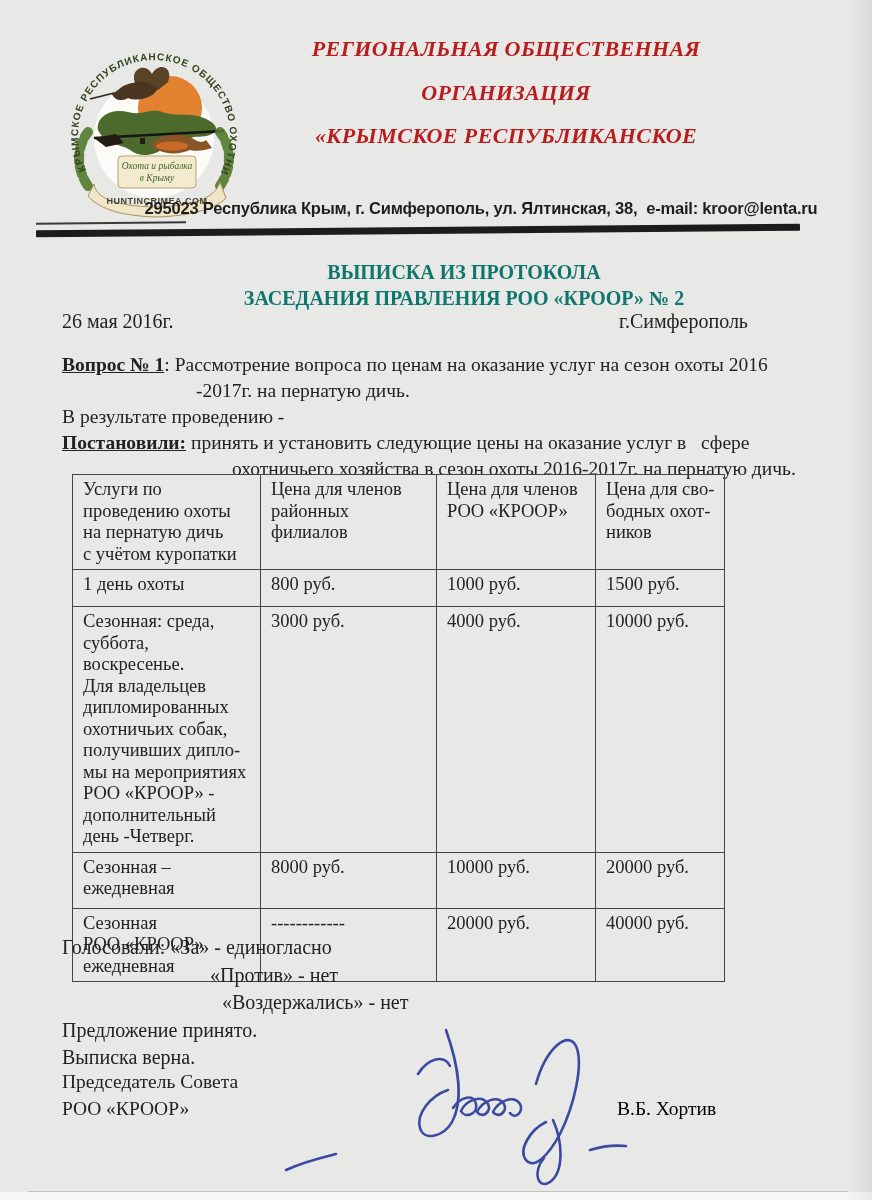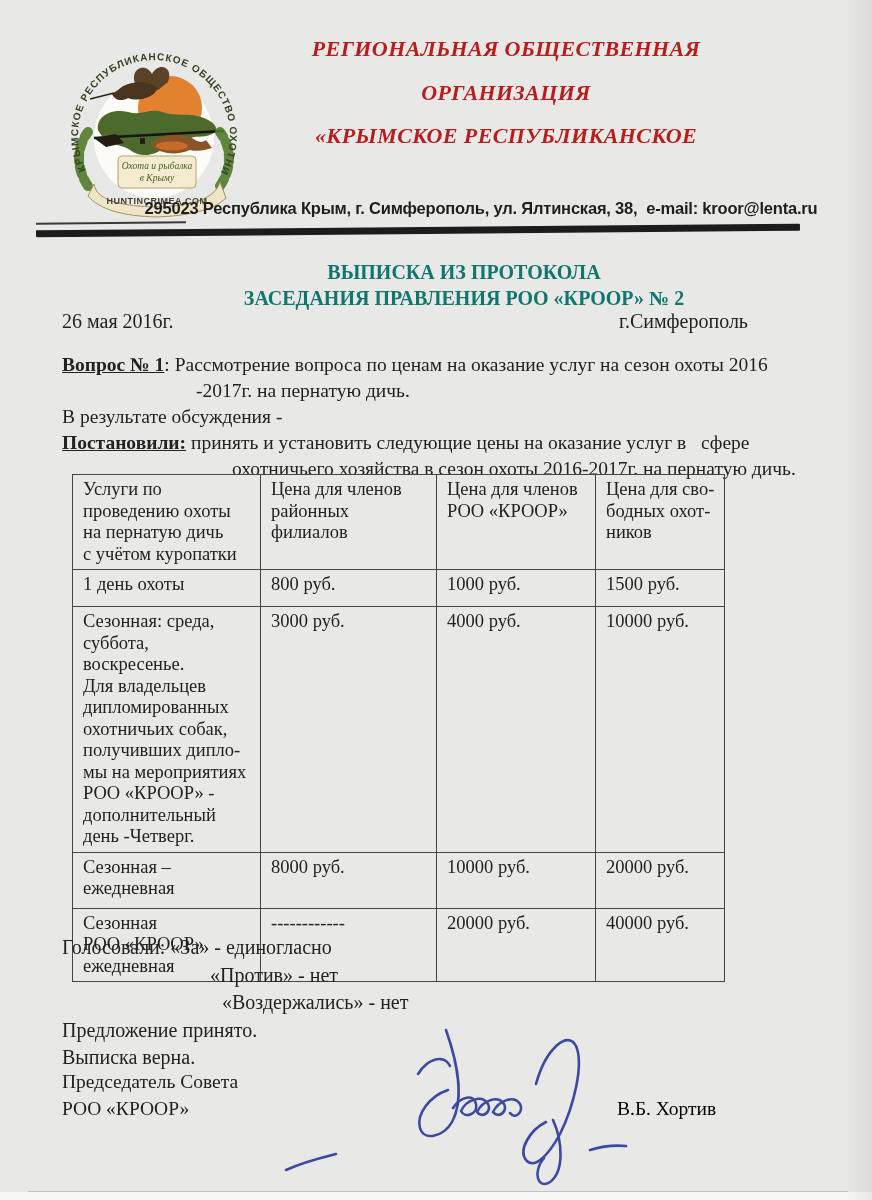--- a/index.html
+++ b/index.html
@@ -170,21 +170,21 @@
   </div>
 
   <div class="date-row">
     <span>26 мая 2016г.</span>
     <span>г.Симферополь</span>
   </div>
 
   <div class="paragraphs">
     <div class="p-line"><span class="lbl">Вопрос № 1</span><span>: Рассмотрение вопроса по ценам на оказание услуг на сезон охоты 2016</span></div>
     <div class="p-line indent-q">-2017г. на пернатую дичь.</div>
-    <div class="p-line">В результате обсуждения -</div>
+    <div class="p-line">В результате проведению -</div>
     <div class="p-line"><span class="lbl">Постановили:</span><span> принять и установить следующие цены на оказание услуг в   сфере</span></div>
     <div class="p-line indent-r">охотничьего хозяйства в сезон охоты 2016-2017г. на пернатую дичь.</div>
   </div>
 
   <table class="price-table">
     <colgroup>
       <col class="c0">
         <col class="c1">
         <col class="c2">
         <col class="c3">

